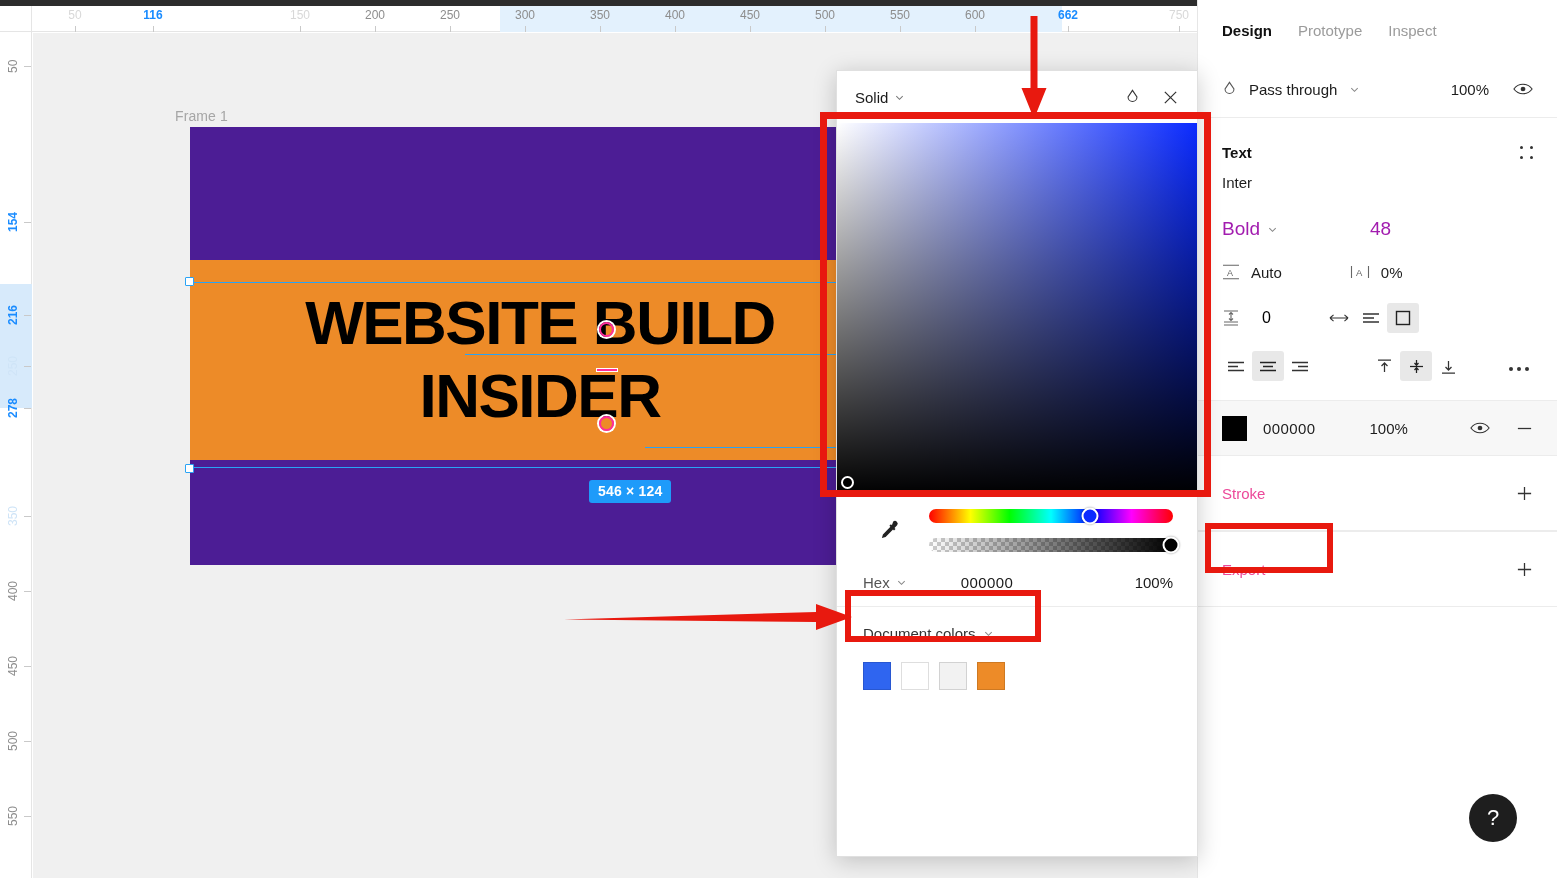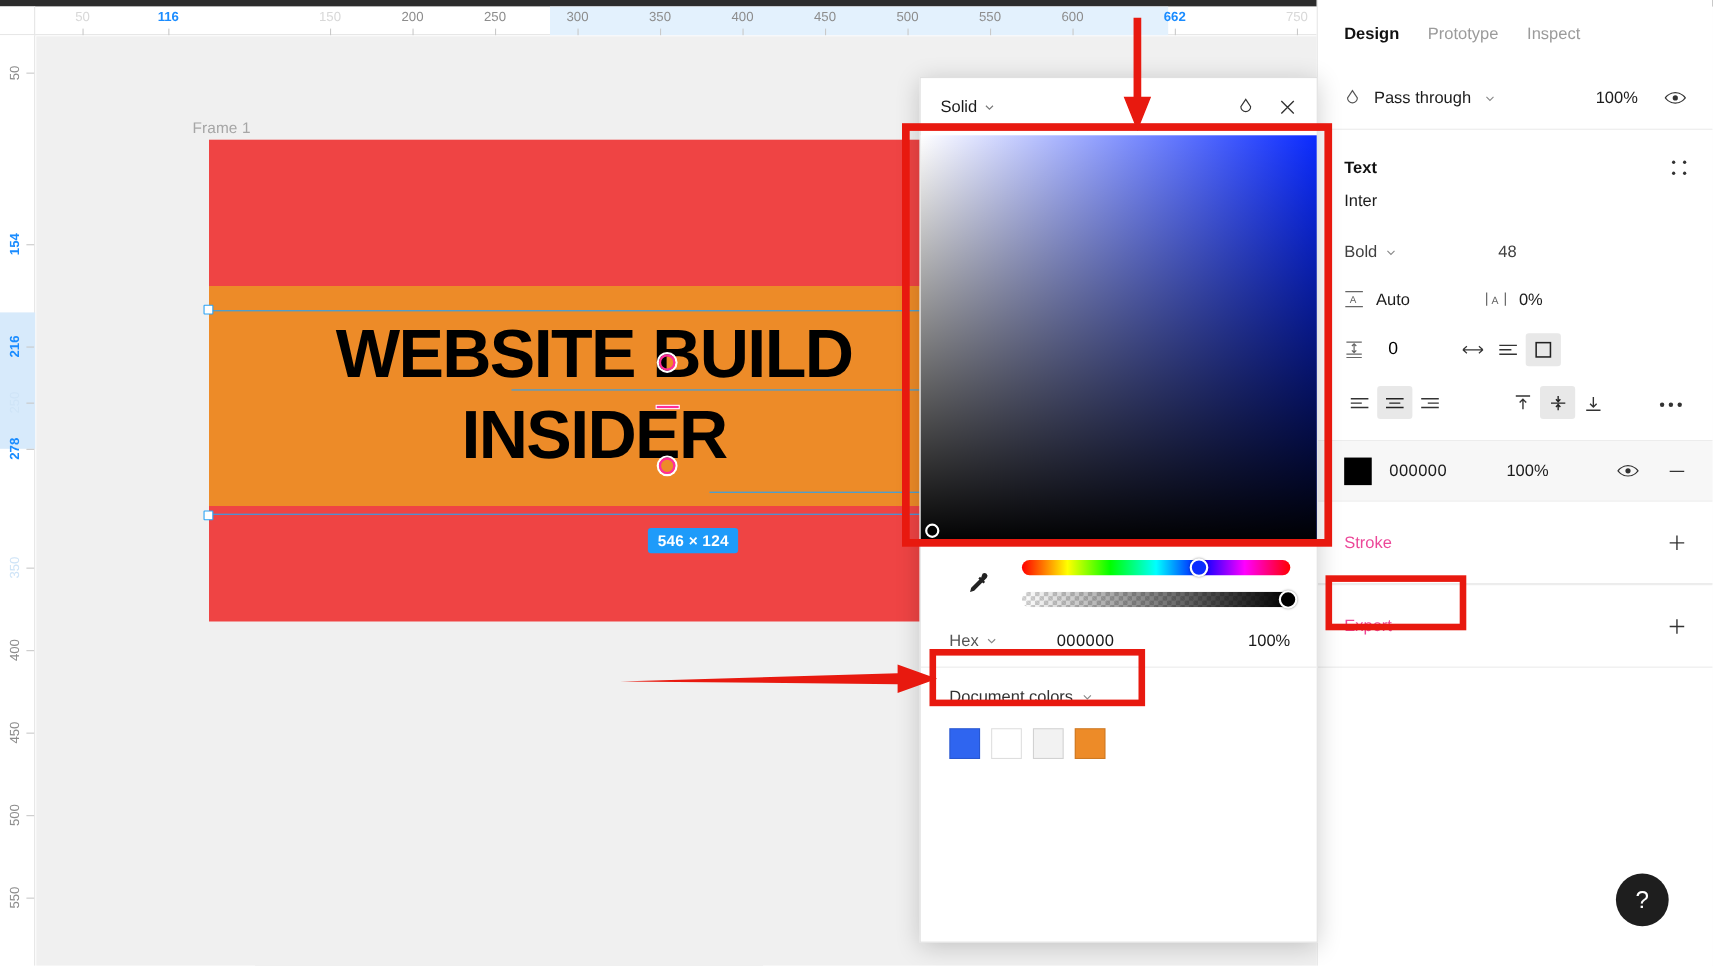--- a/index.html
+++ b/index.html
@@ -66,21 +66,21 @@
   .canvas {
     position: absolute; left: 33px; top: 33px; width: 1164px; height: 845px;
     background: #f0f0f0; overflow: hidden;
   }
   .frame-label {
     position: absolute; left: 142px; top: 75px;
     font-size: 14px; color: #a6a6a6; letter-spacing: .1px;
   }
   .frame {
     position: absolute; left: 157px; top: 94px; width: 700px; height: 438px;
-    background: #ef4444;
+    background: #4c1d95;
   }
   .banner {
     position: absolute; left: 0; top: 133px; width: 700px; height: 200px;
     background: #ed8b28;
   }
   .headline {
     position: absolute; left: 0; top: 0; width: 700px; height: 200px;
     display: flex; flex-direction: column; align-items: center; justify-content: center;
     color: #000; font-weight: 700; font-size: 62px; line-height: 0.98;
     letter-spacing: -1.5px; white-space: nowrap;
@@ -216,21 +216,21 @@
   .sec-head {
     display: flex; align-items: center; padding: 0 24px; height: 44px;
     font-size: 15px;
   }
   .sec-title { font-weight: 700; color: #111; }
   .sec-title.mut { font-weight: 400; color: #ec4899; }
   .sec-head .right { margin-left: auto; display: flex; align-items: center; gap: 26px; }
 
   .fontname { padding: 0 24px; font-size: 15px; color: #1c1c1c; height: 34px; }
   .fontrow {
-    display: flex; align-items: center; padding: 0 24px; height: 42px; font-size: 15px; color: #404040;
+    display: flex; align-items: center; padding: 0 24px; height: 42px; font-size: 19px; color: #a21caf;
   }
   .fw { display: flex; align-items: center; gap: 7px; }
   .fsize { margin-left: 92px; }
 
   .metrics {
     display: flex; align-items: center; padding: 0 24px; height: 44px; font-size: 15px; color: #1c1c1c;
   }
   .m-item { display: flex; align-items: center; gap: 11px; }
   .m-item.second { margin-left: 68px; }
 

